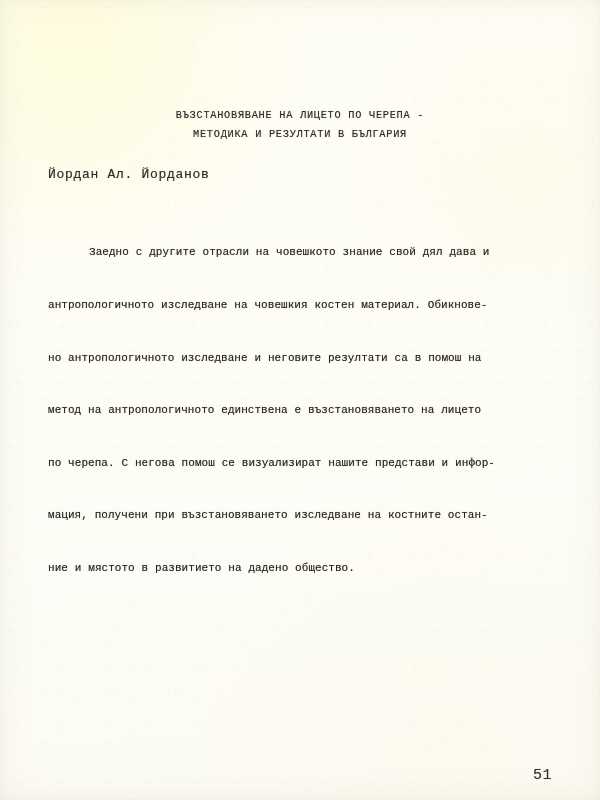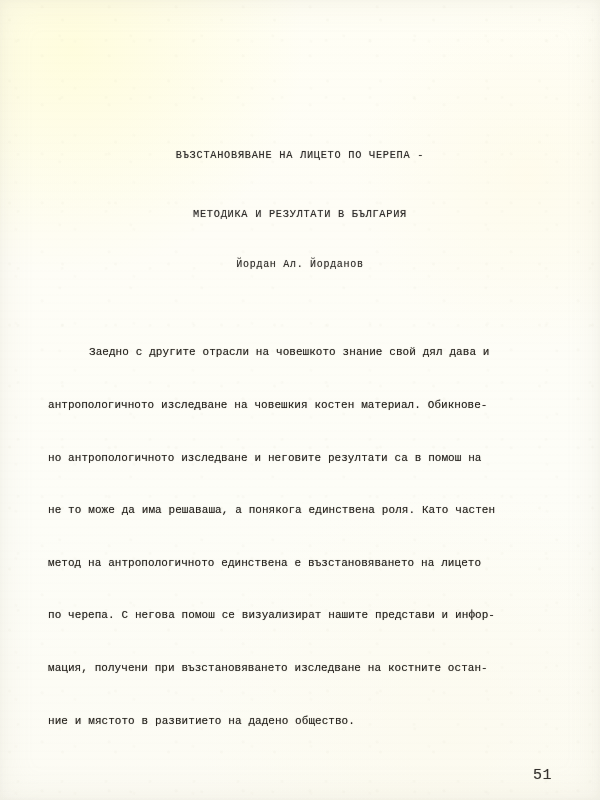--- a/index.html
+++ b/index.html
@@ -72,28 +72,26 @@
     font-size: 10.3px;
     line-height: 18.6px;
     letter-spacing: 0.72px;
     font-weight: 400;
     color: #2f2d2b;
     text-shadow: 0 0 0.9px rgba(70,66,60,0.55);
   }
   .doc-title .title-line {
     display: block;
     white-space: pre;
-    margin-top: 40px;
   }
 
   .doc-author {
-    margin: 12px;
+    margin: 0;
     padding-top: 24px;
-    text-align: center;
-    font-size: 10px;
+    font-size: 13px;
     letter-spacing: 0.7px;
     color: #302e2b;
     text-shadow: 0 0 0.9px rgba(70,66,60,0.5);
   }
 
   .body-text {
     padding-top: 27px;
   }
 
   .para {
@@ -156,21 +154,20 @@
     </h1>
 
     <p class="doc-author">Йордан Ал. Йорданов</p>
 
     <div class="body-text">
 
       <p class="para">
         <span class="tline">      Заедно с другите отрасли на човешкото знание свой дял дава и</span>
         <span class="tline">антропологичното изследване на човешкия костен материал. Обикнове-</span>
         <span class="tline">но антропологичното изследване и неговите резултати са в помош на</span>
-        <span class="tline">не то може да има решаваша, а понякога единствена роля. Като частен</span>
         <span class="tline">метод на антропологичното единствена е възстановяването на лицето</span>
         <span class="tline">по черепа. С негова помош се визуализират нашите представи и инфор-</span>
         <span class="tline">мация, получени при възстановяването изследване на костните остан-</span>
         <span class="tline">ние и мястото в развитието на дадено общество.</span>
       </p>
 
       <p class="para">
         
         
         

